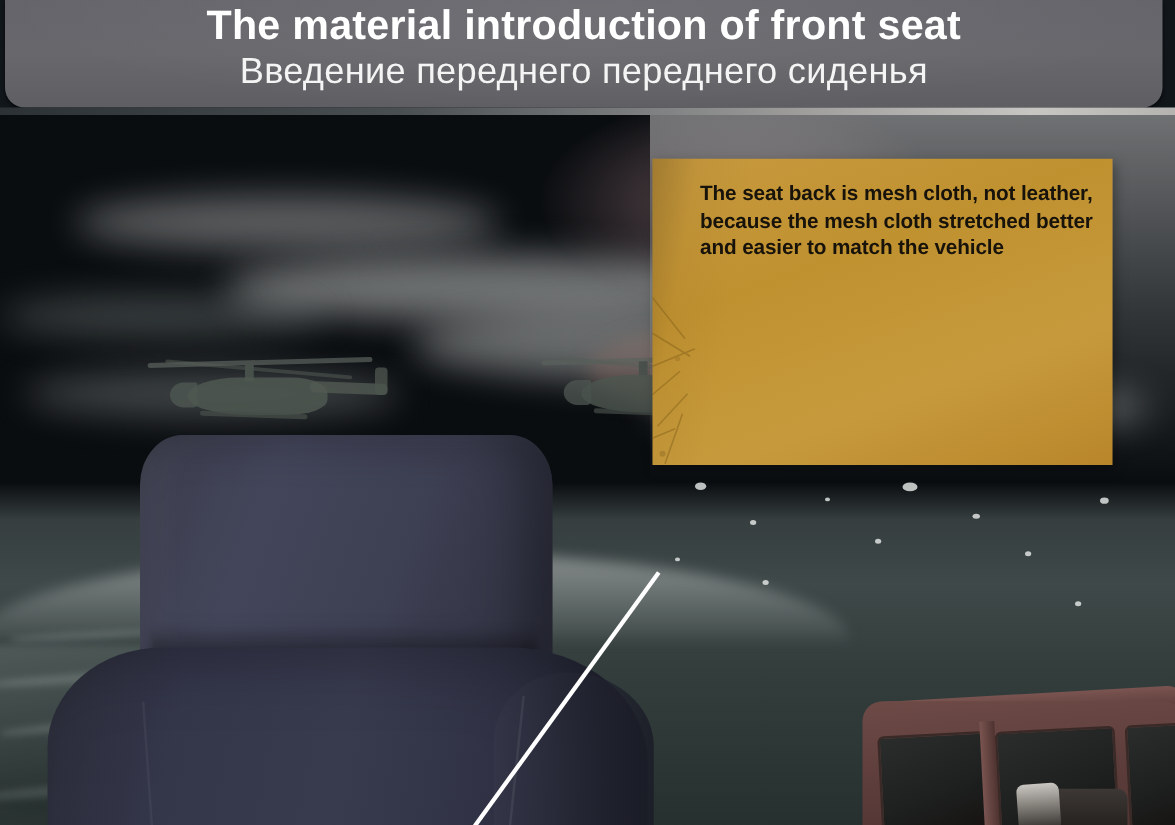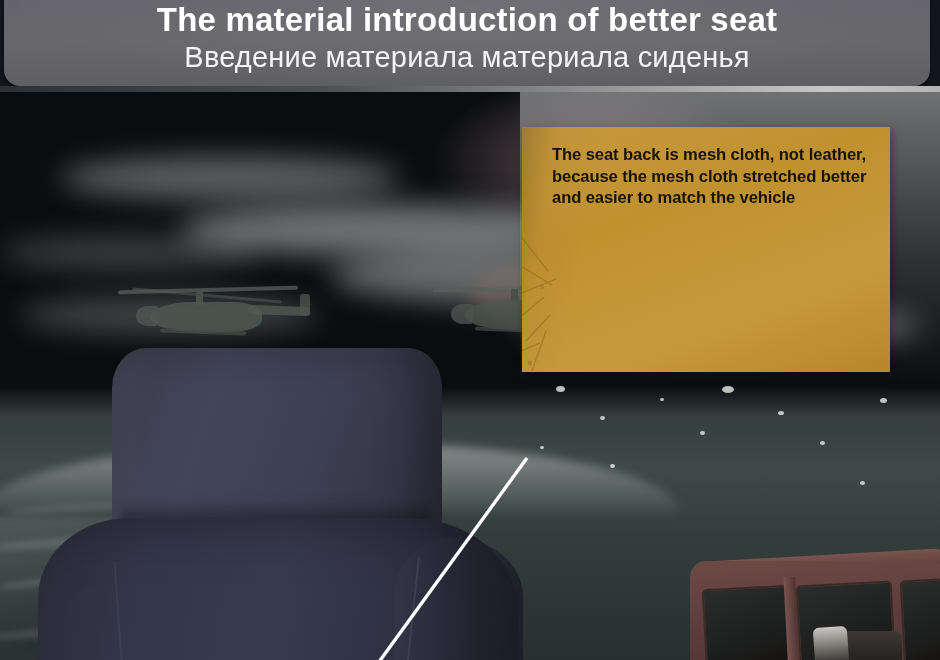--- a/index.html
+++ b/index.html
@@ -324,21 +324,22 @@
   }
   #callout-texture {
     position: absolute;
     left: 0; top: 96px;
     width: 40px; height: 150px;
     opacity: .55;
     pointer-events: none;
   }
   #callout-text {
     position: relative;
-    padding: 17px 10px 0 30px;
+    padding: 17px 10px 0 15px;
+    margin-left: 23px;
   }
   #callout-en {
     font-size: 16.6px;
     font-weight: bold;
     color: #17130b;
     line-height: 1.30;
     letter-spacing: -0.1px;
     margin: 0 0 2px 0;
   }
   #callout-ru {
@@ -516,19 +517,19 @@
       <circle cx="20" cy="64" r="2" fill="#8a6520" opacity="0.6"></circle>
     </svg>
     <div id="callout-text">
       <p id="callout-en">The seat back is mesh cloth, not leather, because the mesh cloth stretched better and easier to match the vehicle</p>
     </div>
   </div>
 
   <div id="header-wrap">
     <div id="header-bar">
       <div id="header-highlight"></div>
-      <div id="title-en">The material introduction of better seat</div>
-      <div id="title-ru">Введение материала материала сиденья</div>
+      <div id="title-en">The material introduction of front seat</div>
+      <div id="title-ru">Введение переднего переднего сиденья</div>
     </div>
     <div id="header-edge"></div>
   </div>
 
 </div>
 
 </body></html>

